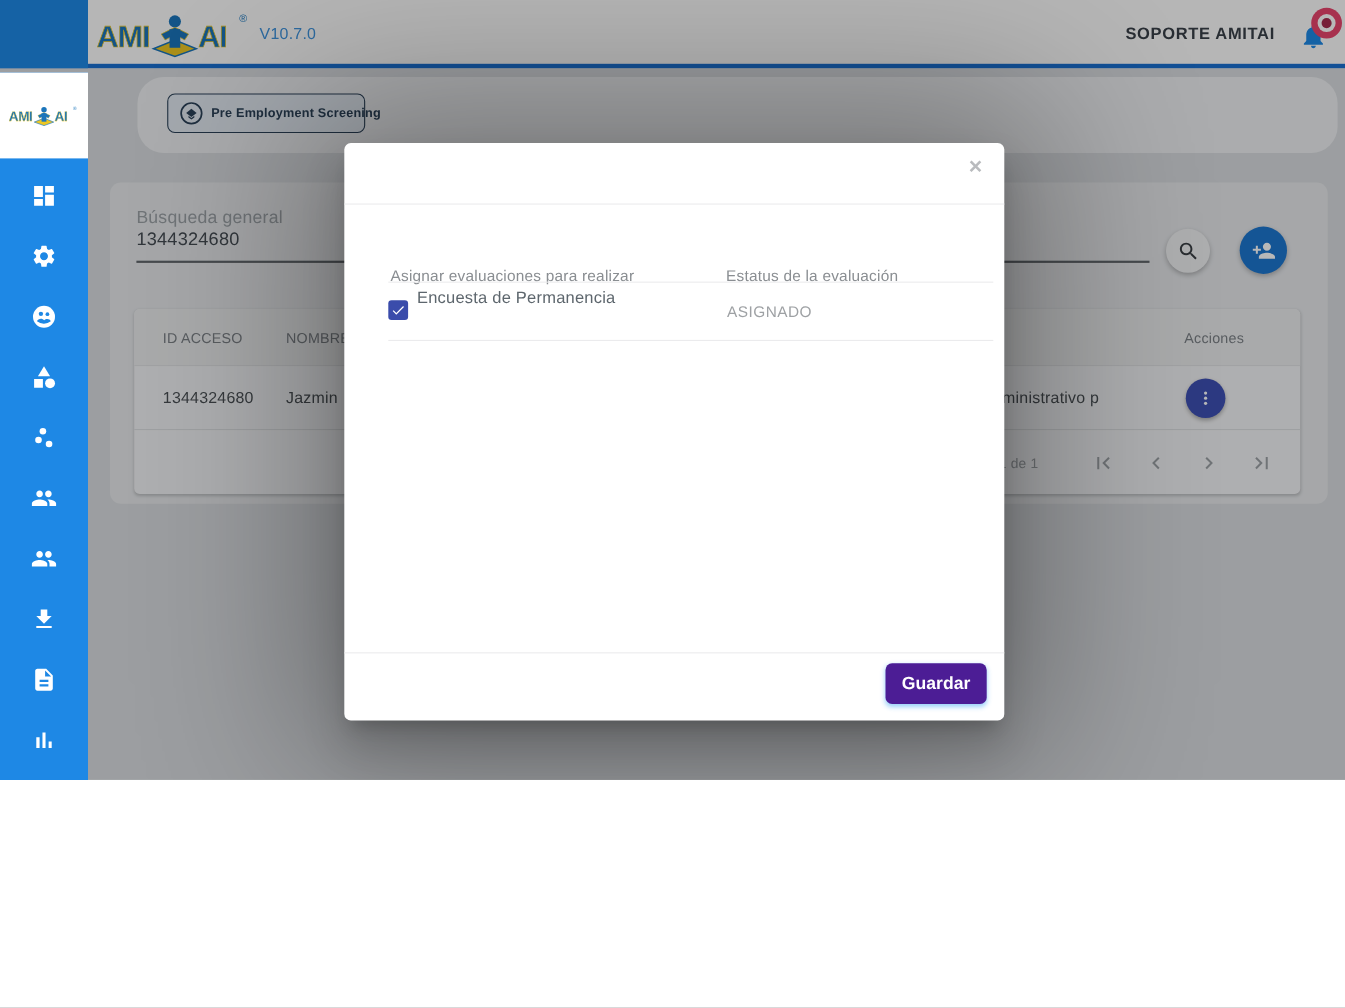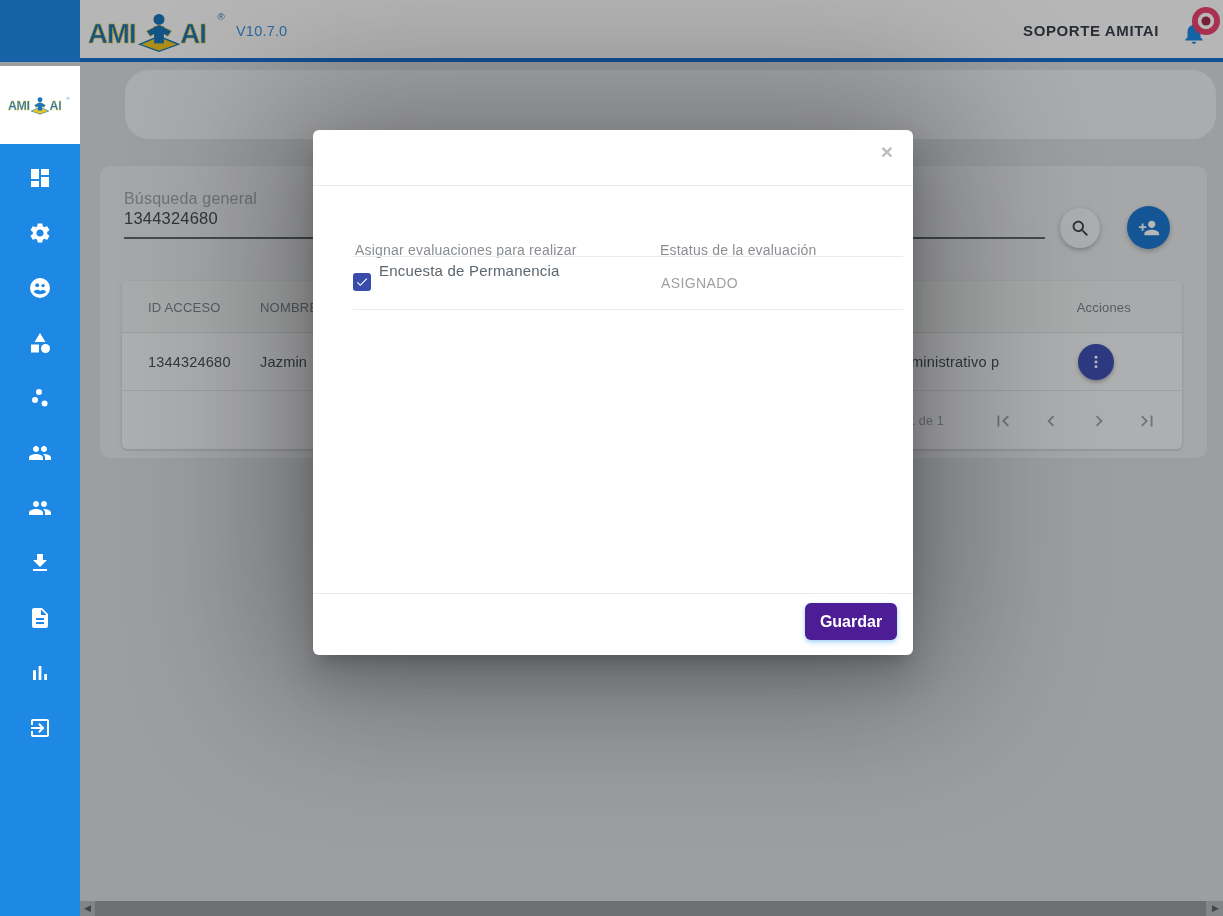--- a/index.html
+++ b/index.html
@@ -1,18 +1,18 @@
 <!DOCTYPE html>
 <html><head>
 <meta charset="utf-8">
 <style>
   * { margin:0; padding:0; box-sizing:border-box; }
   html,body { width:1223px; height:916px; overflow:hidden; }
   body { font-family:"Liberation Sans", sans-serif; letter-spacing:.2px; }
-  .stage { position:relative; width:1223px; height:916px; background:#d9dcdf; overflow:hidden; }
+  .stage { position:relative; width:1223px; height:709px; background:#d9dcdf; overflow:hidden; }
 
   
   .header { position:absolute; left:0; top:0; width:1223px; height:62px; background:#fdfdfd;
             border-bottom:4px solid #1a6fd0; z-index:5; }
   .header-corner { position:absolute; left:0; top:0; width:80px; height:62px; background:#1e88e5; }
   .header-logo { position:absolute; left:88px; top:8px; width:142px; height:46px; }
   .version { position:absolute; left:236px; top:23px; font-size:14.5px; font-weight:normal; color:#3f93dd; }
   .support { position:absolute; right:64px; top:22px; font-size:15px; font-weight:600; color:#3a4149; letter-spacing:.6px; }
   .bell-wrap { position:absolute; left:1181px; top:14px; width:42px; height:40px; }
   .bell-wrap svg.bell { position:absolute; left:0; top:6px; width:26px; height:26px; }
@@ -121,20 +121,28 @@
         <circle cx="15" cy="15" r="14" fill="#e8446c"></circle>
         <circle cx="15" cy="15" r="8.2" fill="#ffffff"></circle>
         <circle cx="15" cy="15" r="4.6" fill="#a62c4e"></circle>
       </svg>
     </div>
   </header>
 
   <main class="content">
     <div class="pill-card"></div>
 
+    <div class="module-btn">
+      <svg viewBox="0 0 24 24">
+        <circle cx="12" cy="12" r="10.2" fill="none" stroke="#2c4258" stroke-width="1.7"></circle>
+        <path d="M6.8 11.6l5.2-4 5.2 4-5.2 4z" fill="#2c4258"></path>
+        <path d="M9.1 14.4l2.9 2.2 2.9-2.2v1.7L12 18.2l-2.9-2.1z" fill="#2c4258"></path>
+      </svg>
+      <span>Pre Employment Screening</span>
+    </div>
 
     <div class="search-panel"></div>
     <div class="search-label">Búsqueda general</div>
     <div class="search-value">1344324680</div>
     <div class="search-underline"></div>
 
     <div class="fab search-fab">
       <svg viewBox="0 0 24 24">
         <path d="M15.5 14h-.79l-.28-.27C15.41 12.59 16 11.11 16 9.5 16 5.91 13.09 3 9.5 3S3 5.91 3 9.5 5.91 16 9.5 16c1.61 0 3.09-.59 4.23-1.57l.27.28v.79l5 5L20.49 19l-5-5zm-6 0C7.01 14 5 11.99 5 9.5S7.01 5 9.5 5 14 7.01 14 9.5 11.99 14 9.5 14z"></path>
       </svg>

